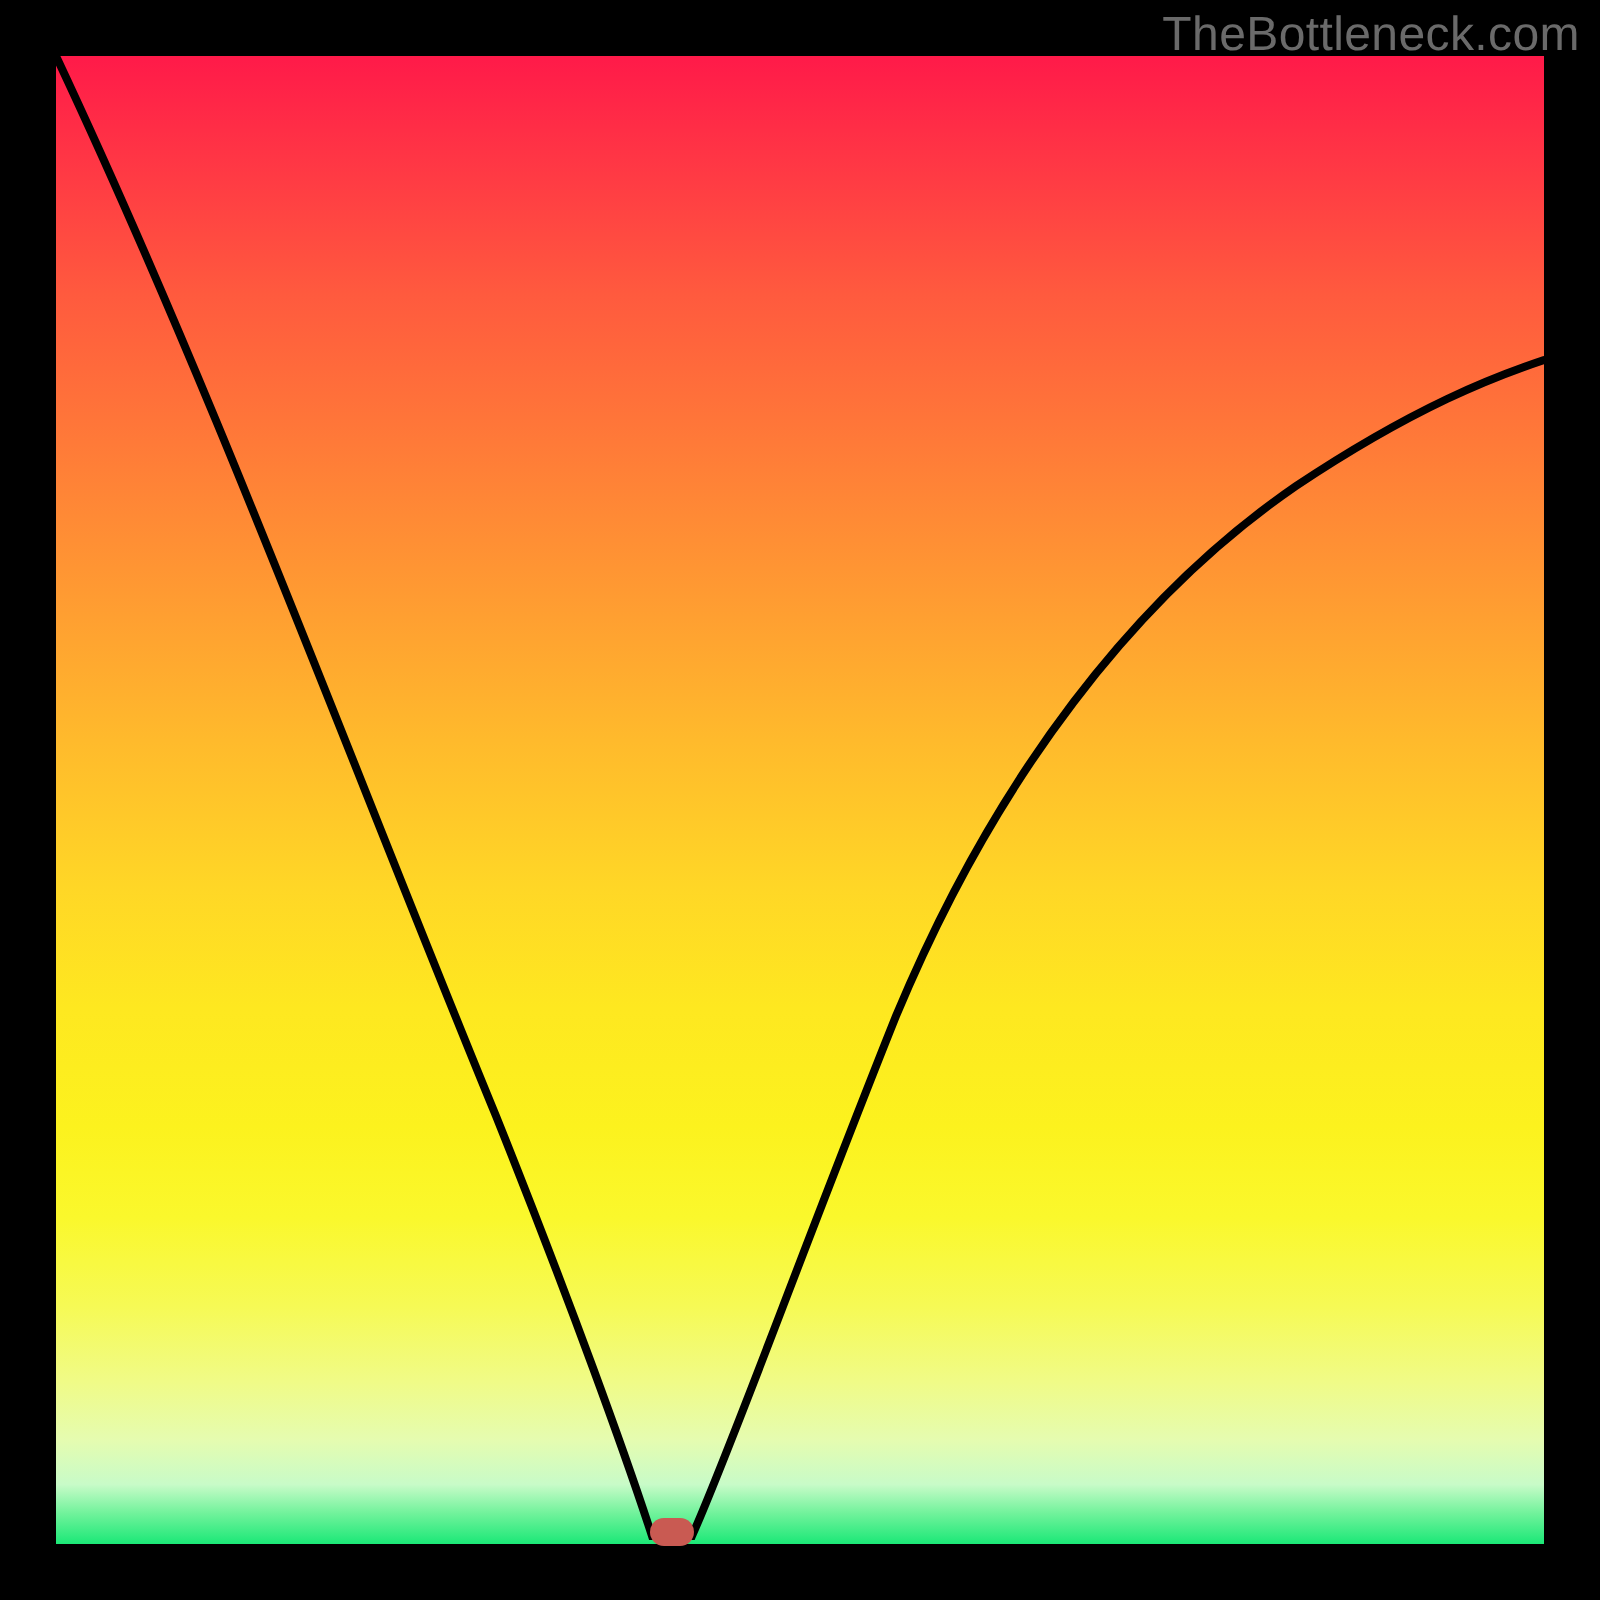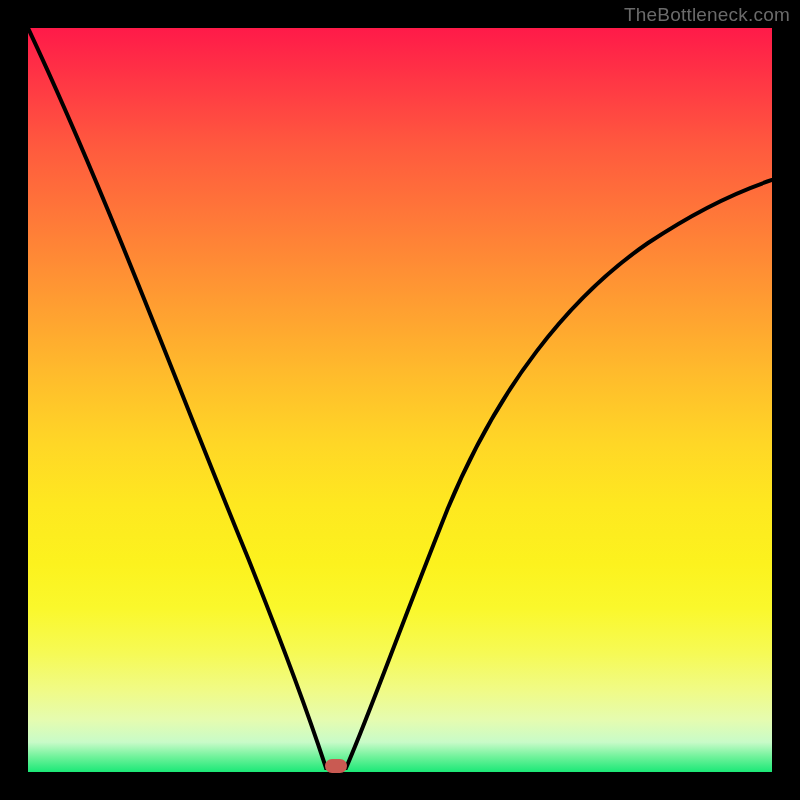--- a/index.html
+++ b/index.html
@@ -41,21 +41,21 @@
       #c8fbc8 96%,
       #6ef29a 98%,
       #1be877 100%
     );
   }
   .watermark {
     position: absolute;
     top: 4px;
     right: 10px;
     color: #6a6a6a;
-    font-size: 19px;
+    font-size: 24px;
     font-weight: 400;
     letter-spacing: 0.2px;
     user-select: none;
   }
   svg.curve {
     position: absolute;
     left: 0;
     top: 0;
     width: 744px;
     height: 744px;

